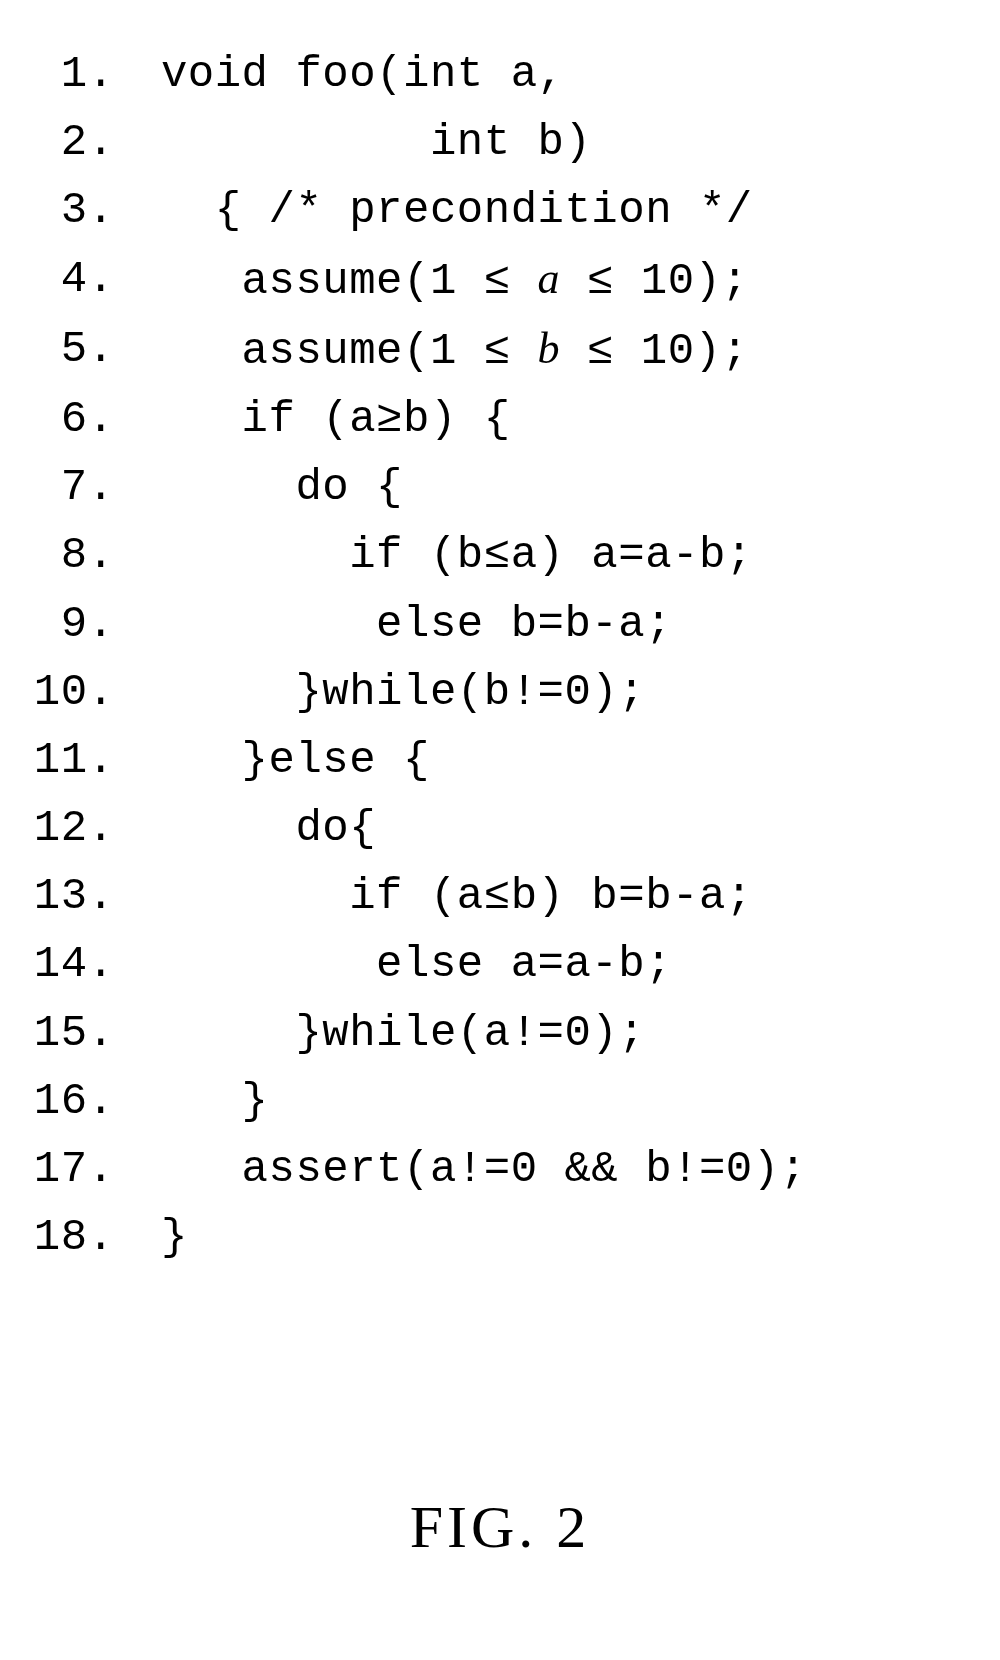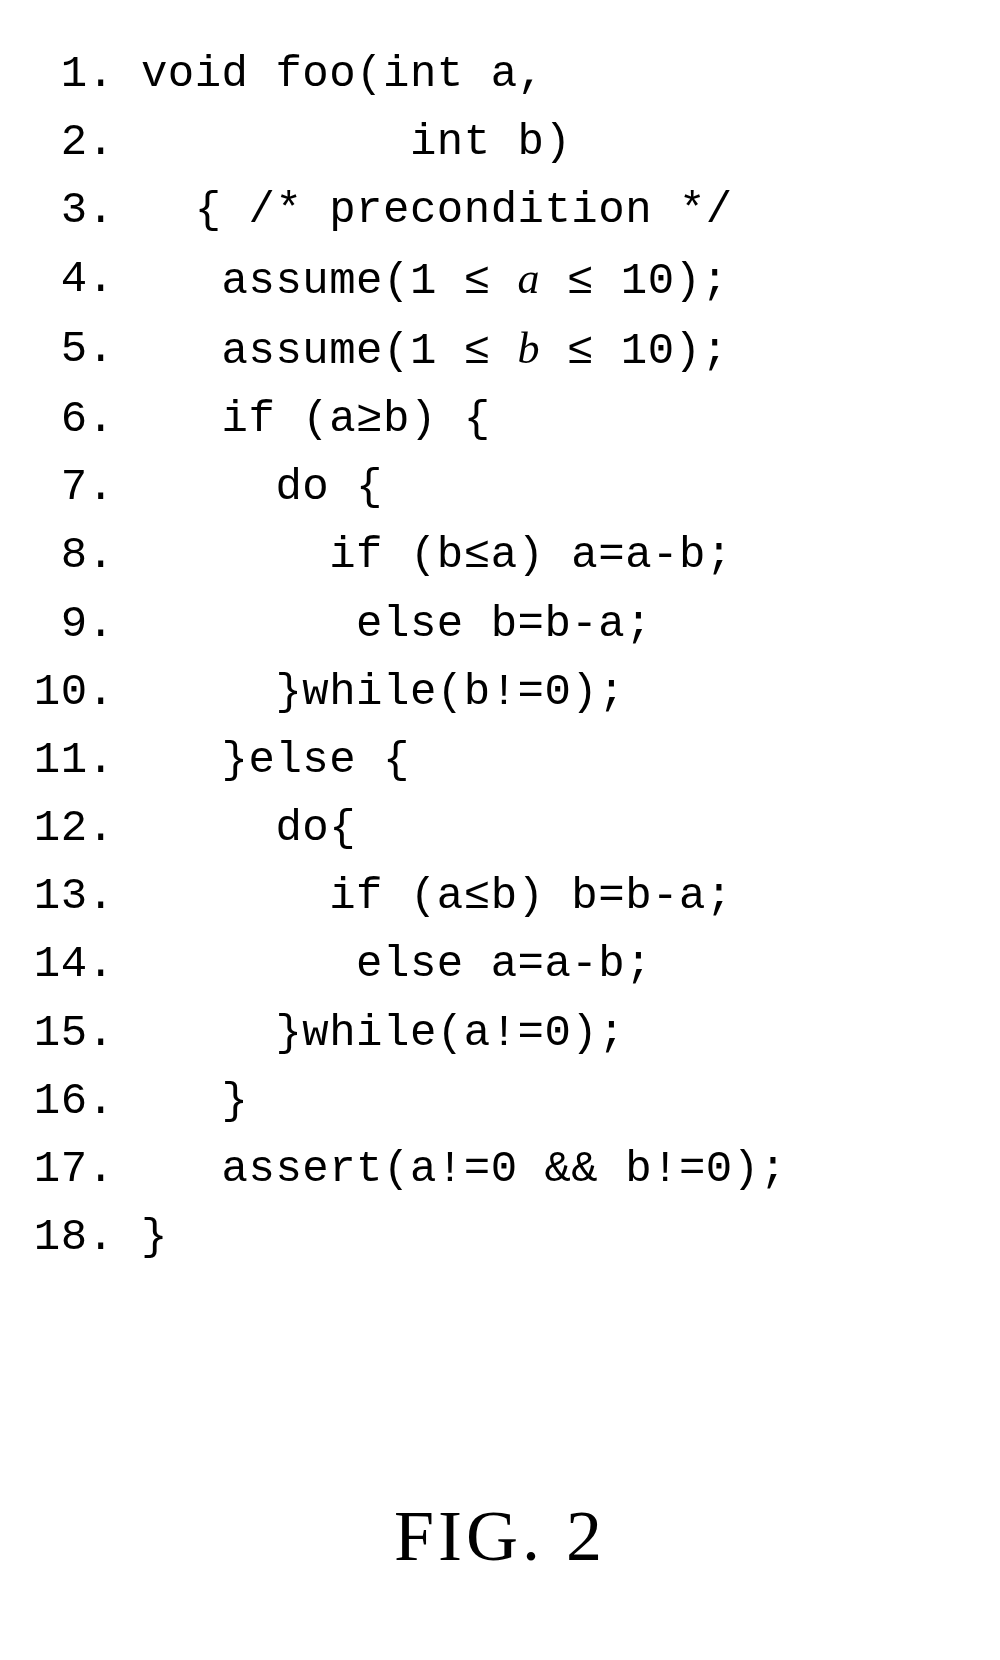--- a/index.html
+++ b/index.html
@@ -25,29 +25,30 @@
     display: flex;
   }
   .ln {
     display: inline-block;
     width: 3.2ch;          
     text-align: right;
     margin-right: 1ch;
   }
   .txt {
     white-space: pre;
+    margin-left: 20px;
   }
   .mi { font-style: italic; font-family: Georgia, "Times New Roman", serif; }
   .caption-area {
     margin-top: 210px;
     text-align: center;
   }
   .caption {
     font-family: "Comic Sans MS", "Segoe Script", "Brush Script MT", cursive;
-    font-size: 72px;
+    font-size: 60px;
     letter-spacing: 4px;
   }
 </style>
 </head>
 <body>
 
 <div class="page">
   <div class="code-block" id="code-block"><div class="line"><span class="ln">1.</span><span class="txt"><span>void foo(int a,</span></span></div><div class="line"><span class="ln">2.</span><span class="txt"><span>          int b)</span></span></div><div class="line"><span class="ln">3.</span><span class="txt"><span>  { /* precondition */</span></span></div><div class="line"><span class="ln">4.</span><span class="txt"><span>   assume(1 ≤ </span><span class="mi">a</span><span> ≤ 10);</span></span></div><div class="line"><span class="ln">5.</span><span class="txt"><span>   assume(1 ≤ </span><span class="mi">b</span><span> ≤ 10);</span></span></div><div class="line"><span class="ln">6.</span><span class="txt"><span>   if (a≥b) {</span></span></div><div class="line"><span class="ln">7.</span><span class="txt"><span>     do {</span></span></div><div class="line"><span class="ln">8.</span><span class="txt"><span>       if (b≤a) a=a-b;</span></span></div><div class="line"><span class="ln">9.</span><span class="txt"><span>        else b=b-a;</span></span></div><div class="line"><span class="ln">10.</span><span class="txt"><span>     }while(b!=0);</span></span></div><div class="line"><span class="ln">11.</span><span class="txt"><span>   }else {</span></span></div><div class="line"><span class="ln">12.</span><span class="txt"><span>     do{</span></span></div><div class="line"><span class="ln">13.</span><span class="txt"><span>       if (a≤b) b=b-a;</span></span></div><div class="line"><span class="ln">14.</span><span class="txt"><span>        else a=a-b;</span></span></div><div class="line"><span class="ln">15.</span><span class="txt"><span>     }while(a!=0);</span></span></div><div class="line"><span class="ln">16.</span><span class="txt"><span>   }</span></span></div><div class="line"><span class="ln">17.</span><span class="txt"><span>   assert(a!=0 &amp;&amp; b!=0);</span></span></div><div class="line"><span class="ln">18.</span><span class="txt"><span>}</span></span></div></div>
 
   <div class="caption-area">

